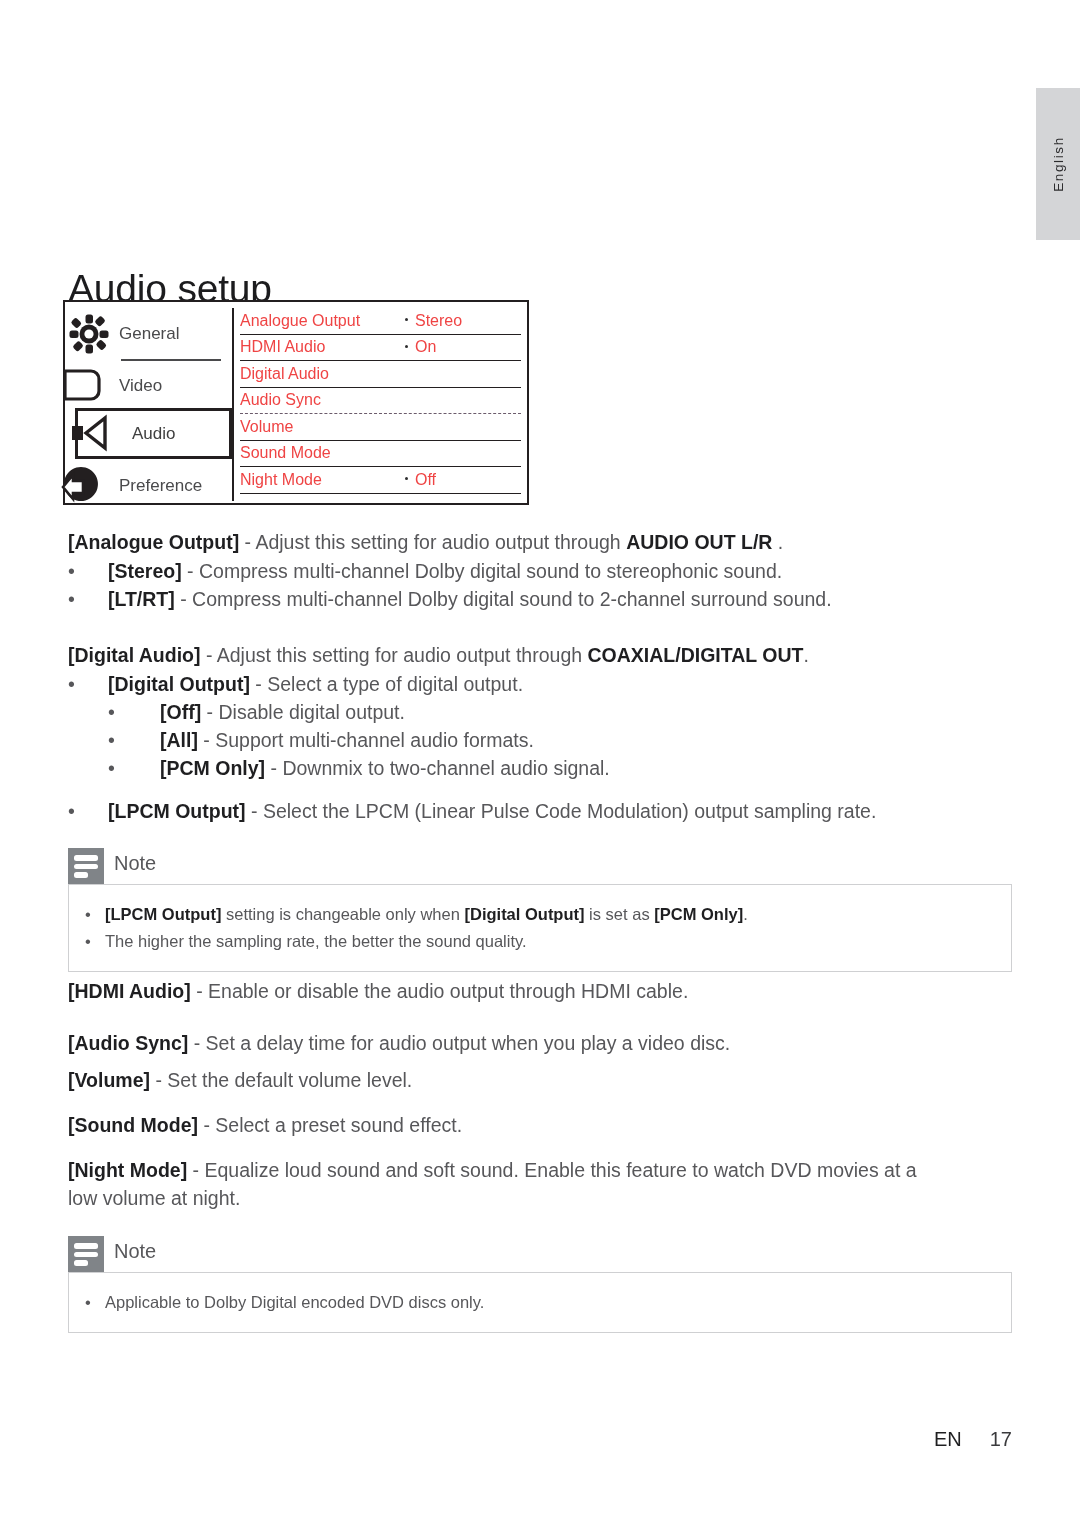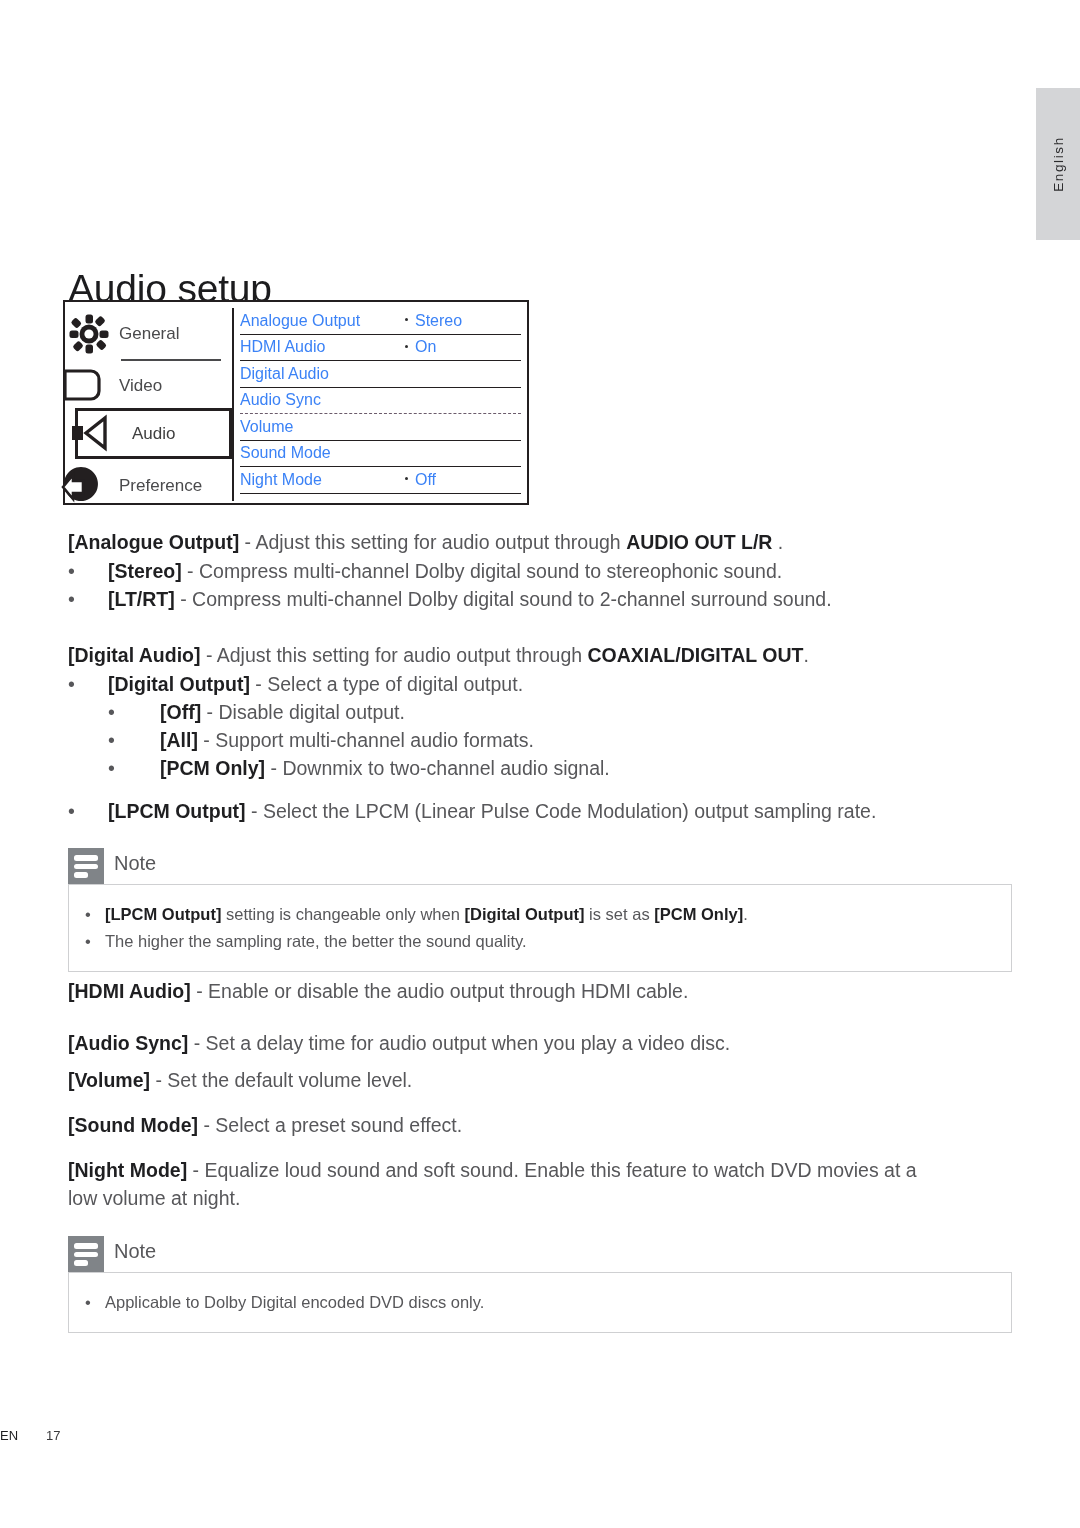--- a/index.html
+++ b/index.html
@@ -119,21 +119,21 @@
     left: 175px;
     top: 6px;
     width: 281px;
   }
   .menu-row {
     height: 25.5px;
     border-bottom: 1.5px solid #231f20;
     display: flex;
     align-items: center;
     font-size: 16px;
-    color: #3b82f6;
+    color: #ef4444;
     white-space: nowrap;
   }
   .menu-row.dashed { border-bottom: 1.5px dashed #6b5b6b; }
   .menu-row .row-name { width: 165px; }
   .menu-row .row-val { display: flex; align-items: center; }
   .menu-row .row-val .dot {
     display: inline-block;
     width: 3px; height: 3px;
     border-radius: 50%;
     background: #2e2e30;
@@ -217,21 +217,22 @@
     top: 0;
   }
   .note-line b { color: #1f1f21; font-weight: bold; }
 
   
   .footer {
     position: absolute;
     top: 1428px;
     left: 0;
     width: 1012px;
-    font-size: 13px;
+    text-align: right;
+    font-size: 20px;
     color: #1f1f21;
   }
   .footer .en { margin-right: 28px; }
   .footer .pg { color: #3a3a3c; }
 </style>
 </head>
 <body>
 
 <div class="lang-tab">
   <span class="lang-tab-text">English</span>

